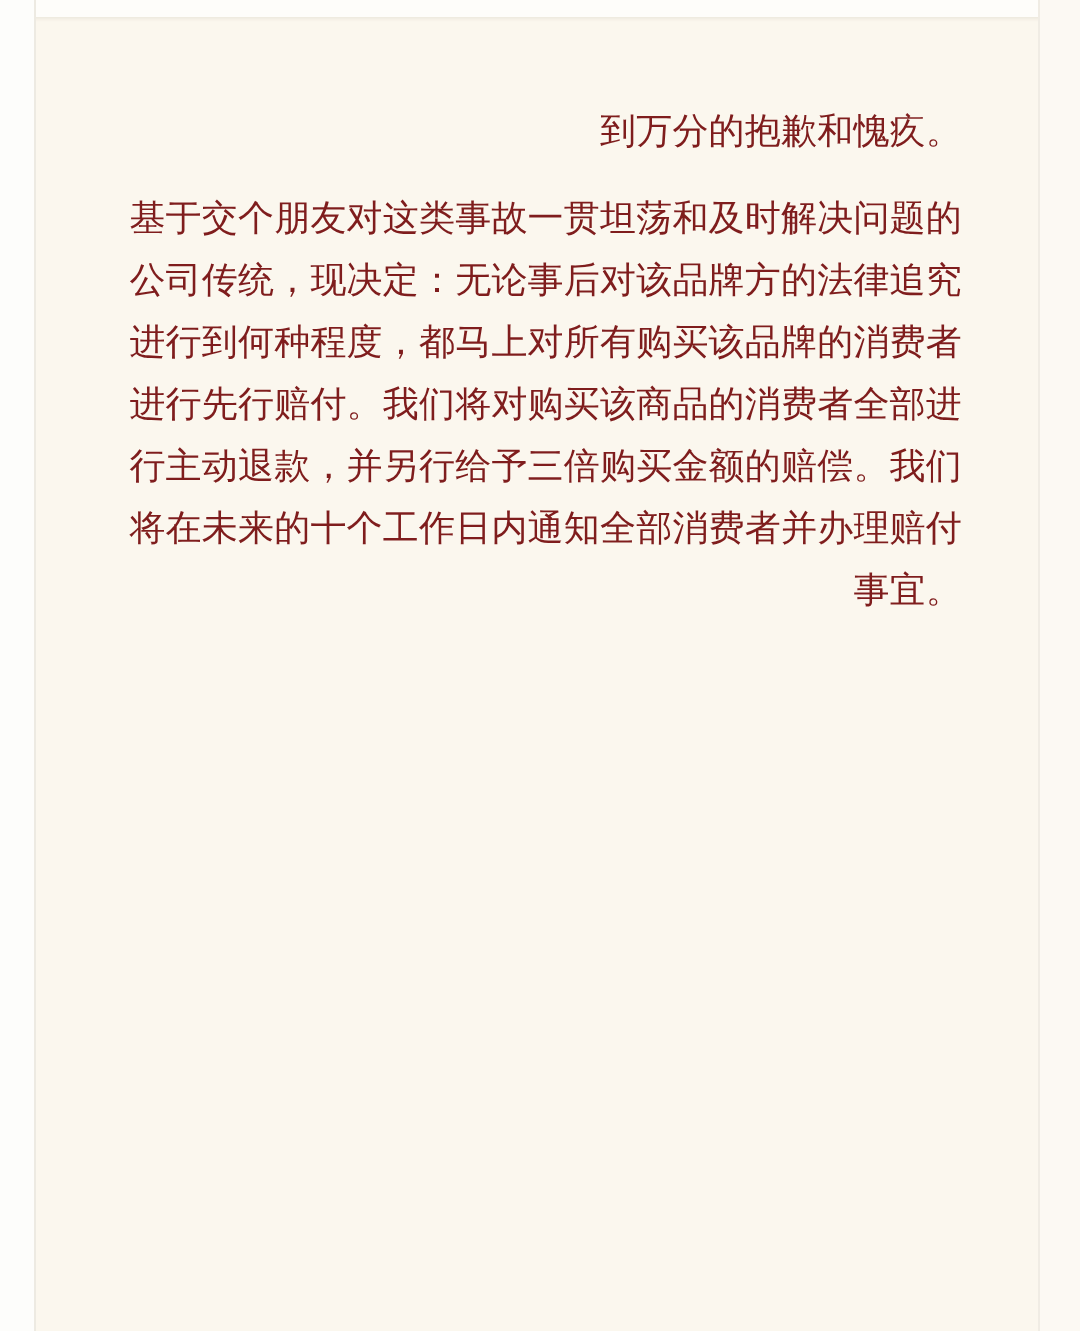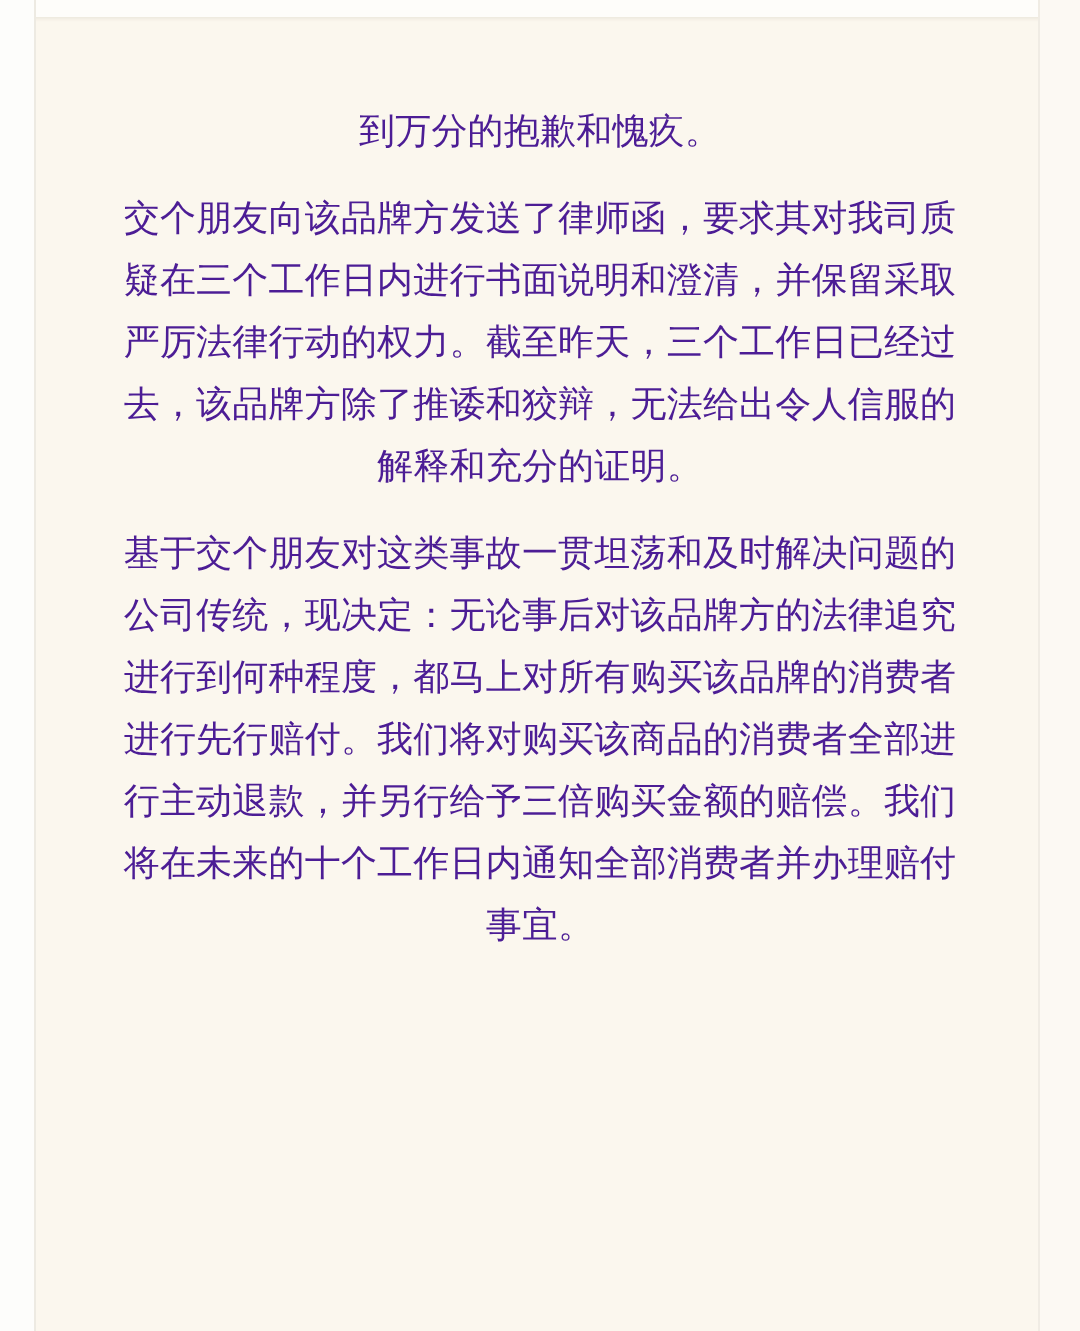--- a/index.html
+++ b/index.html
@@ -35,39 +35,38 @@
     left: 1038px;
     width: 42px;
     background: #fcf9f3;
     border-left: 2px solid #f0ece4;
   }
   .content {
     position: absolute;
     left: 118px;
     top: 100px;
     width: 844px;
-    color: #4c1d95;
+    color: #7f1d1d;
     font-size: 36px;
     line-height: 62px;
     letter-spacing: 0.2px;
-    text-align: center;
+    text-align: right;
     word-break: break-all;
   }
   .content p {
     margin: 0 0 25px 0;
     padding: 0;
   }
   .content p:last-child {
     margin-bottom: 0;
   }
 </style>
 </head>
 <body>
 
 <div class="edge-top"></div>
 <div class="edge-left"></div>
 <div class="edge-right"></div>
 
 <div class="content">
   <p>到万分的抱歉和愧疚。</p>
-  <p>交个朋友向该品牌方发送了律师函，要求其对我司质疑在三个工作日内进行书面说明和澄清，并保留采取严厉法律行动的权力。截至昨天，三个工作日已经过去，该品牌方除了推诿和狡辩，无法给出令人信服的解释和充分的证明。</p>
   <p>基于交个朋友对这类事故一贯坦荡和及时解决问题的公司传统，现决定：无论事后对该品牌方的法律追究进行到何种程度，都马上对所有购买该品牌的消费者进行先行赔付。我们将对购买该商品的消费者全部进行主动退款，并另行给予三倍购买金额的赔偿。我们将在未来的十个工作日内通知全部消费者并办理赔付事宜。</p>
 </div>
 
 </body></html>

